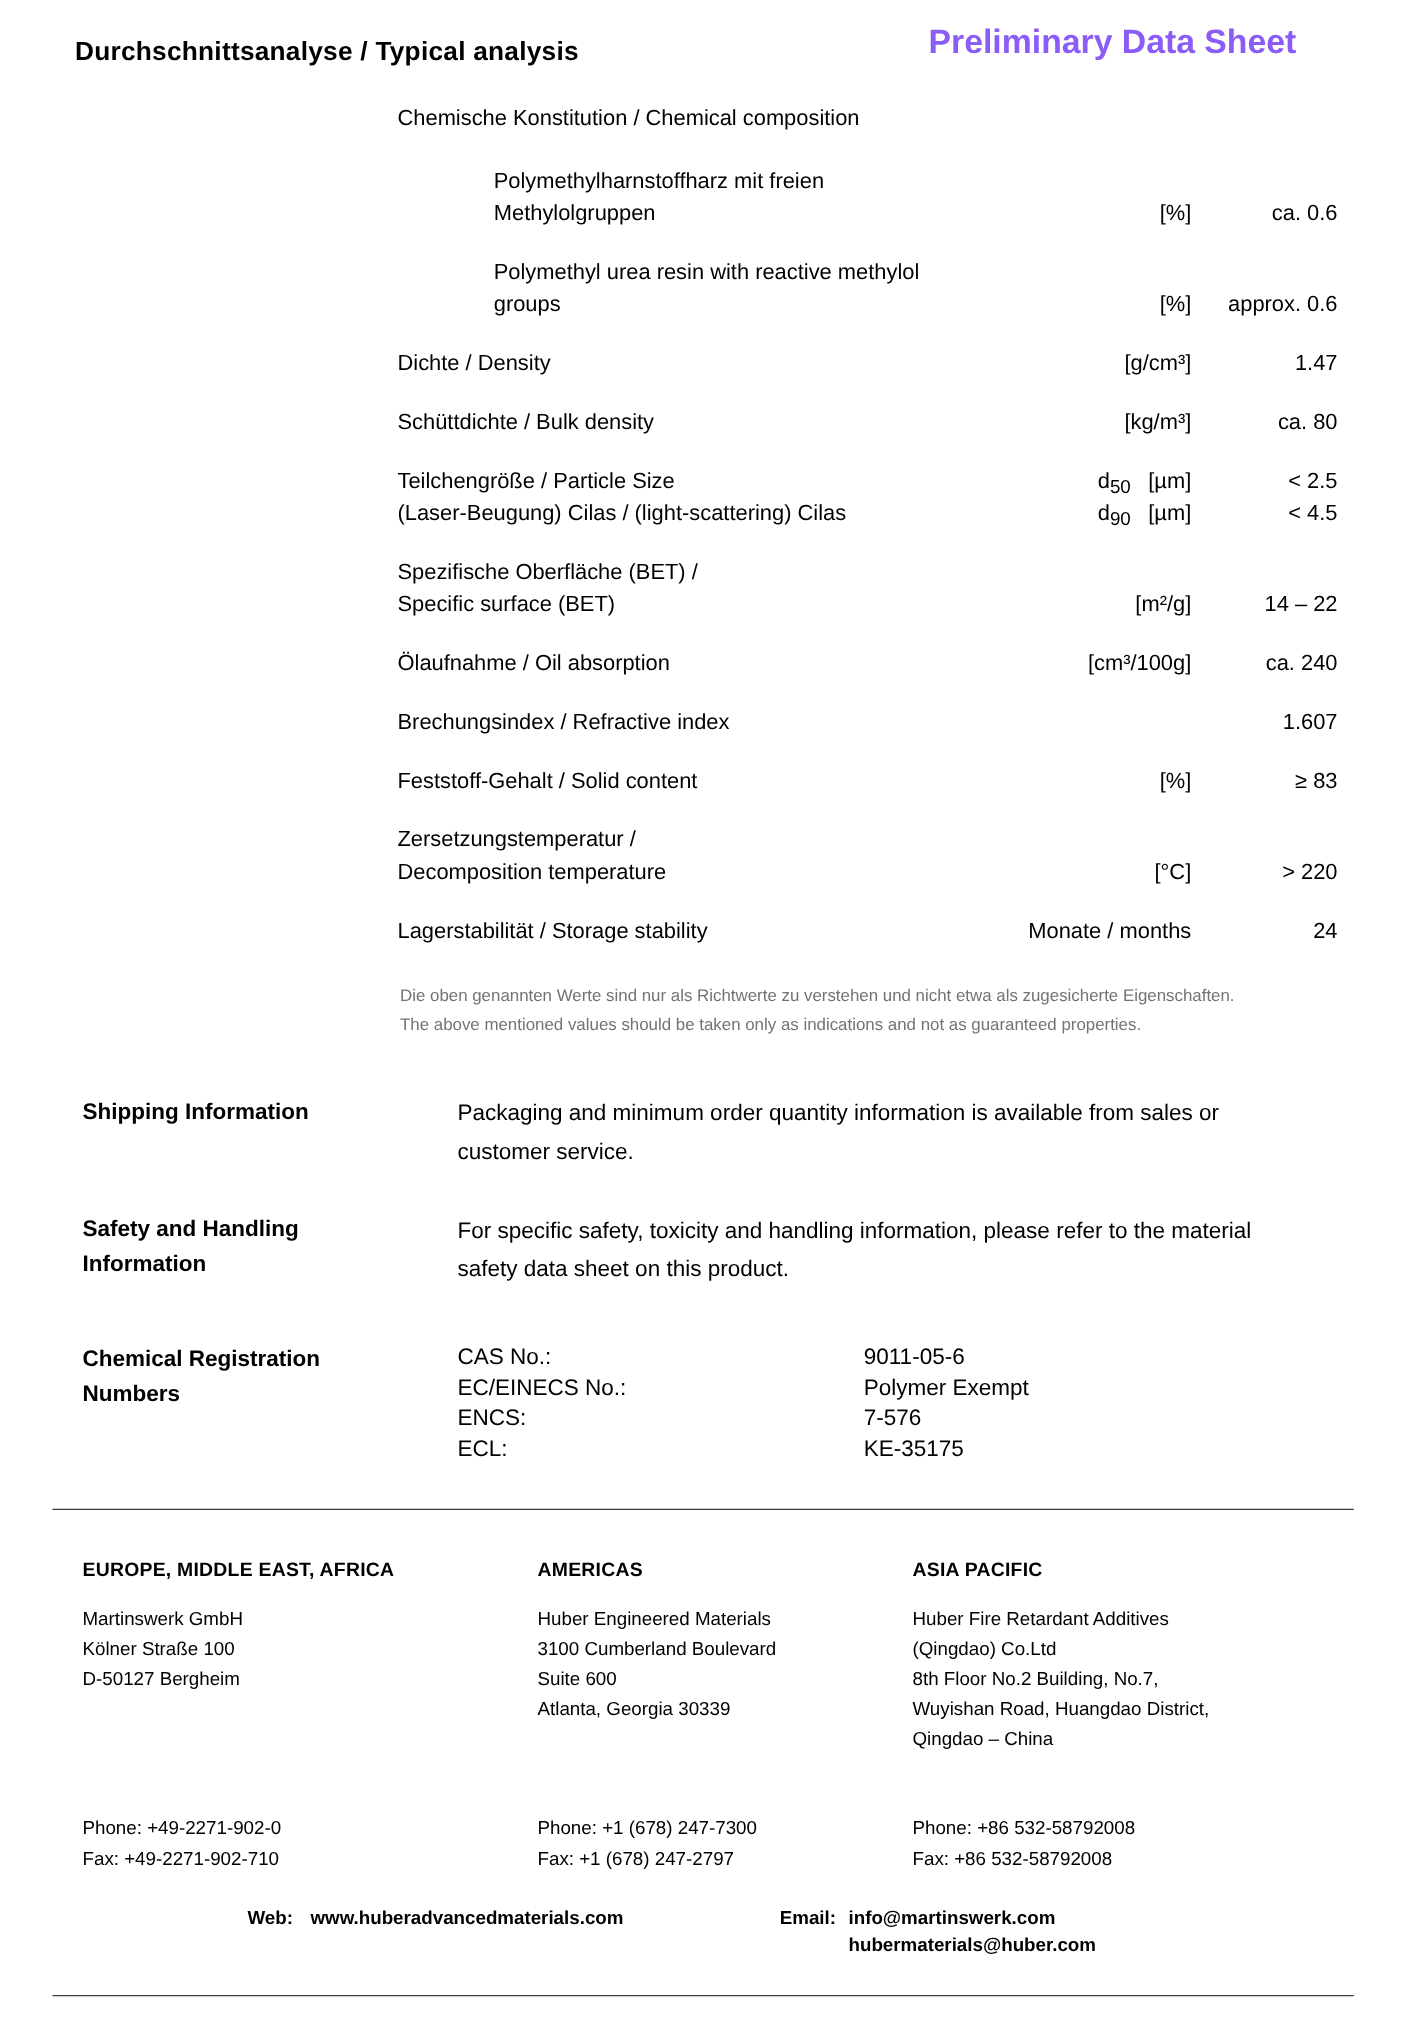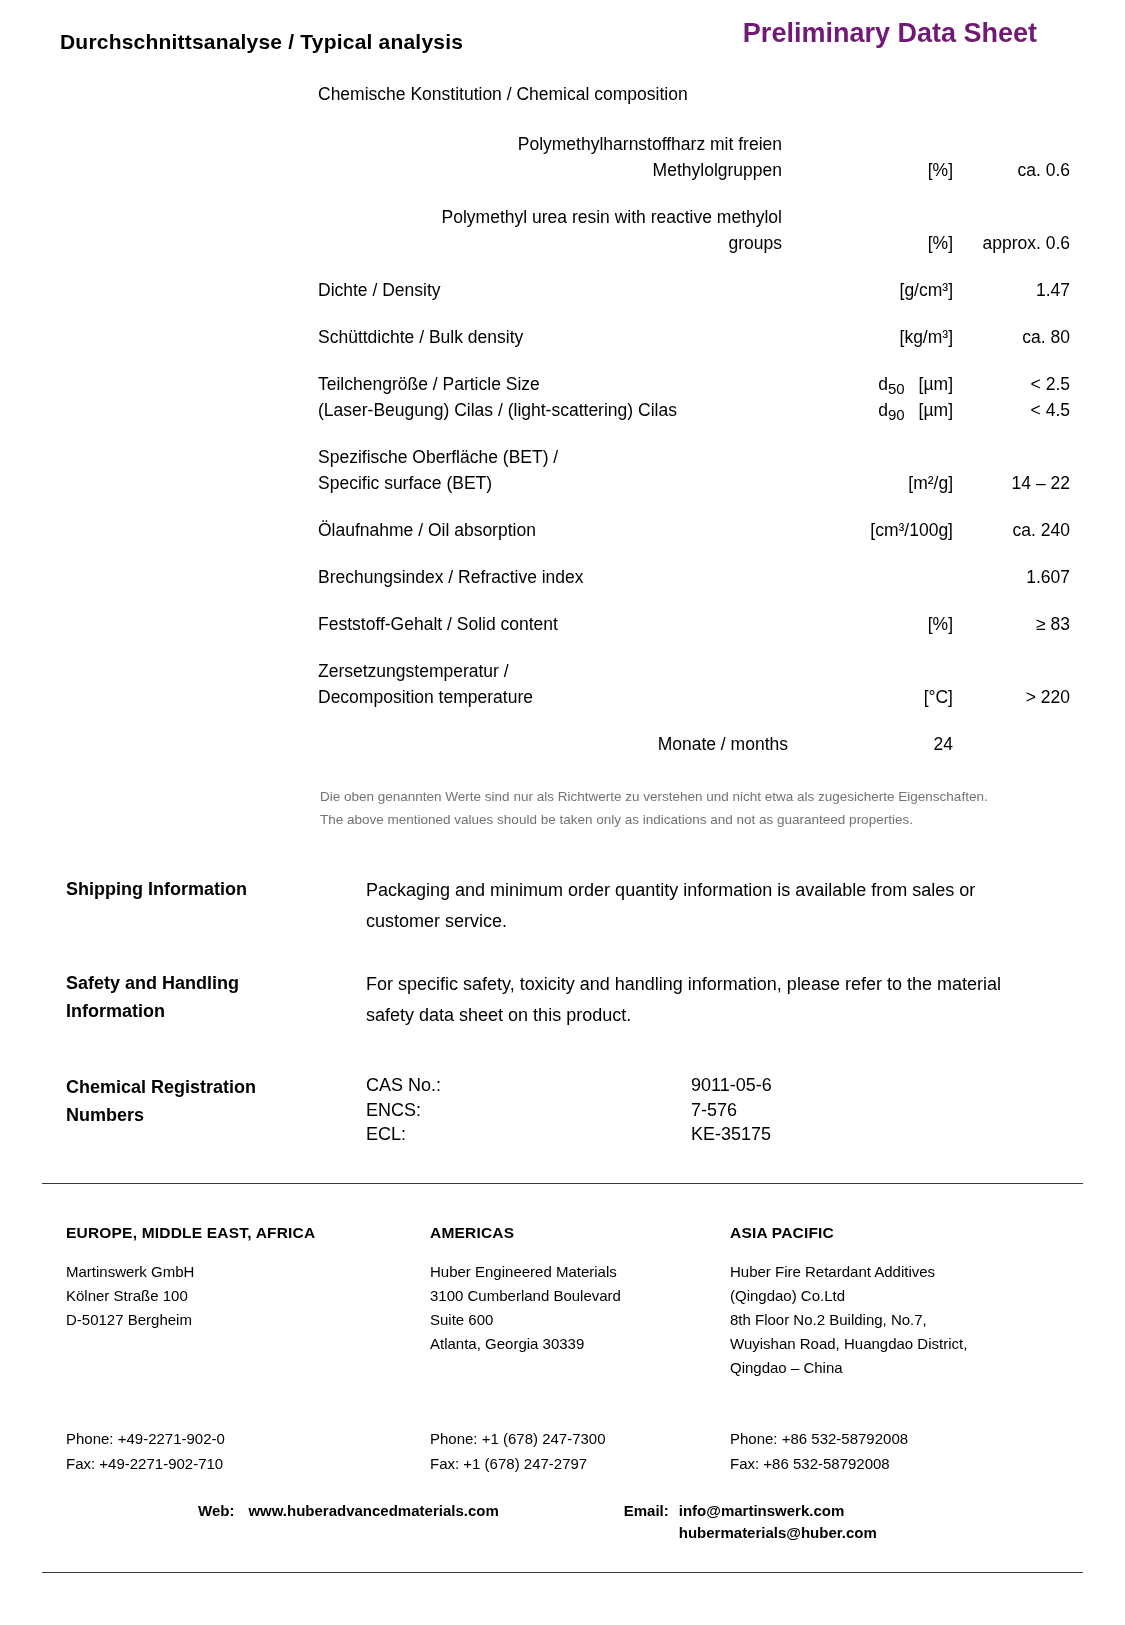--- a/index.html
+++ b/index.html
@@ -7,29 +7,29 @@
   body {
     width:1125px; height:1625px;
     font-family:"Liberation Sans", sans-serif;
     color:#000;
   }
   .page { position:relative; width:1125px; height:1625px; overflow:hidden; background:#fff; }
 
   
   .header { display:flex; justify-content:space-between; align-items:flex-start; padding:30px 88px 0 60px; }
   .doc-title { font-size:21px; font-weight:bold; letter-spacing:0.2px; }
-  .doc-badge { font-size:27px; font-weight:bold; color:#701a75; margin-top:-12px; white-space:nowrap; }
+  .doc-badge { font-size:27px; font-weight:bold; color:#8b5cf6; margin-top:-12px; white-space:nowrap; }
 
   
   .table-block { margin:28px 0 0 318px; width:752px; font-size:17.5px; }
   .section-title { margin-bottom:25px; line-height:24px; }
   .t-row { display:grid; grid-template-columns:1fr 165px 117px; line-height:26px; margin-bottom:21px; }
   .t-row .lbl { padding-right:6px; }
   .t-row .unit, .t-row .val { text-align:right; white-space:nowrap; align-self:end; }
-  .t-row.comp .lbl { padding-left:77px;text-align:right; }
+  .t-row.comp .lbl { padding-left:77px; }
   .t-row.tight { margin-bottom:0; }
   sub.dsub { font-size:15px; vertical-align:-4px; line-height:0; }
   .unit .gap { display:inline-block; width:14px; }
 
   .note { margin:28px 0 0 320px; font-size:13.5px; line-height:23px; color:#737373; }
 
   
   .info { display:grid; grid-template-columns:254px 660px; margin-left:66px; font-size:18px;gap:46px; }
   .info .ihead { font-weight:bold; line-height:28px; }
   .info .ibody { line-height:31px; }
@@ -134,20 +134,21 @@
     <div class="t-row">
       <div class="lbl">
         <div>Zersetzungstemperatur /</div>
         <div>Decomposition temperature</div>
       </div>
       <div class="unit">[°C]</div>
       <div class="val">&gt; 220</div>
     </div>
 
     <div class="t-row">
+      <div class="lbl">Lagerstabilität / Storage stability</div>
       <div class="unit">Monate / months</div>
       <div class="val">24</div>
     </div>
   </div>
 
   <div class="note">
     <div>Die oben genannten Werte sind nur als Richtwerte zu verstehen und nicht etwa als zugesicherte Eigenschaften.</div>
     <div>The above mentioned values should be taken only as indications and not as guaranteed properties.</div>
   </div>
 
@@ -166,20 +167,24 @@
 
   <div class="info registration">
     <div class="ihead">
       <div>Chemical Registration</div>
       <div>Numbers</div>
     </div>
     <div class="ibody" style="line-height:24.5px;">
       <div class="reg-grid">
         <div>CAS No.:</div>
         <div>9011-05-6</div>
+      </div>
+      <div class="reg-grid">
+        <div>EC/EINECS No.:</div>
+        <div>Polymer Exempt</div>
       </div>
       <div class="reg-grid">
         <div>ENCS:</div>
         <div>7-576</div>
       </div>
       <div class="reg-grid">
         <div>ECL:</div>
         <div>KE-35175</div>
       </div>
     </div>

